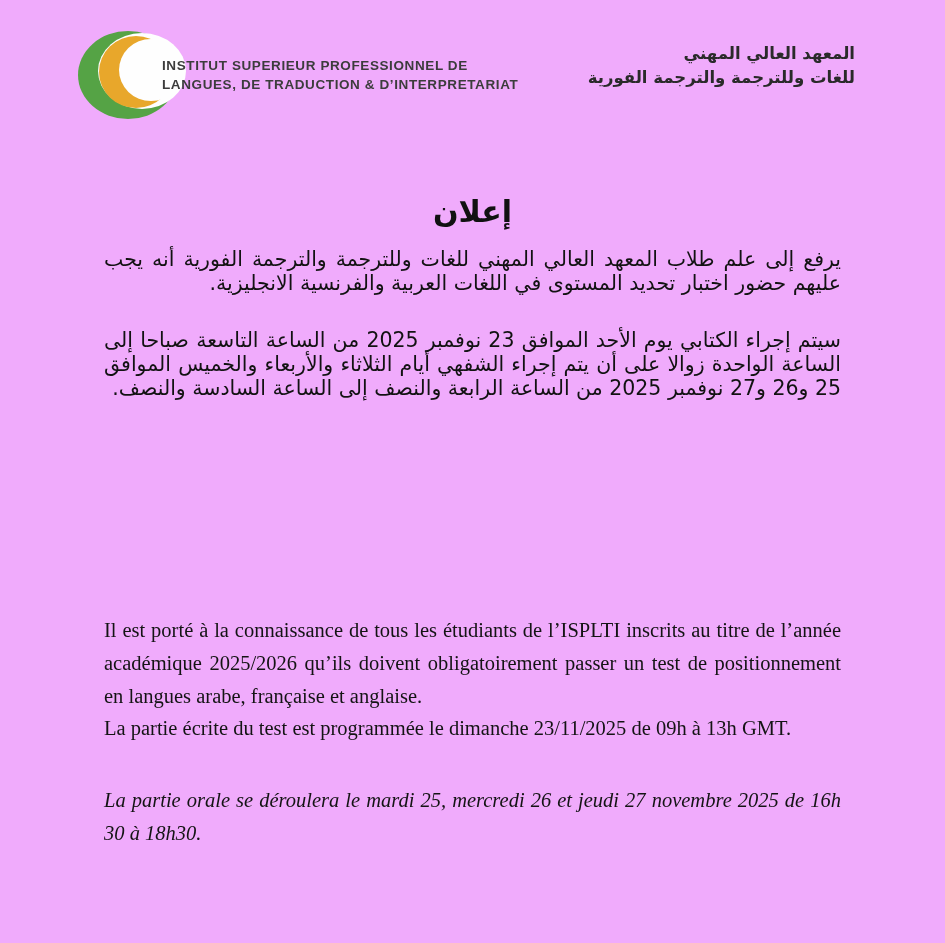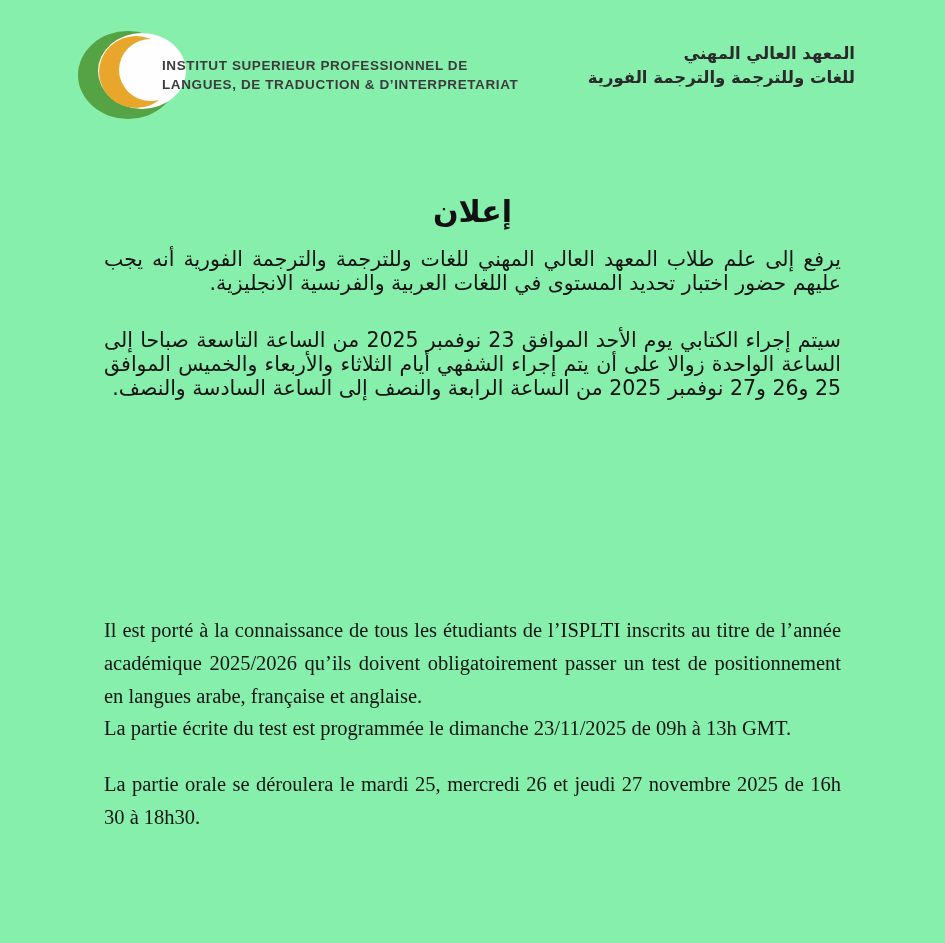--- a/index.html
+++ b/index.html
@@ -5,21 +5,21 @@
   html, body { margin: 0; padding: 0; }
   body {
     width: 945px; height: 943px;
     background: #ffffff;
     font-family: "Liberation Serif", serif;
     position: relative;
     overflow: hidden;
   }
   .page {
     position: absolute; inset: 0;
-    background: #86efac;
+    background: #f0abfc;
   }
   
   .logo {
     position: absolute; left: 78px; top: 30px;
     width: 108px; height: 90px;
   }
   .inst-fr {
     position: absolute; left: 162px; top: 56px;
     font-family: "Liberation Sans", sans-serif;
     font-weight: bold; font-size: 13.5px; line-height: 19px;
@@ -60,21 +60,21 @@
   }
   .fr-par {
     position: absolute; left: 104px; width: 737px;
     text-align: justify;
     font-family: "Liberation Serif", serif;
     font-size: 20.5px; line-height: 33px;
     color: #141414; margin: 0;
   }
   .fr-par-1 { top: 614px; }
   .fr-par-2 { top: 712px; }
-  .fr-par-3 { top: 768px; }
+  .fr-par-3 { top: 784px; font-style: italic; }
 </style>
 </head>
 <body>
 
 <div class="page">
 
   <div class="logo">
     <svg width="108" height="90" viewBox="0 0 108 90" aria-hidden="true">
       <ellipse cx="50" cy="45" rx="50" ry="44" fill="#55a345"></ellipse>
       <ellipse cx="64" cy="41" rx="44" ry="38" fill="#fefefe"></ellipse>

